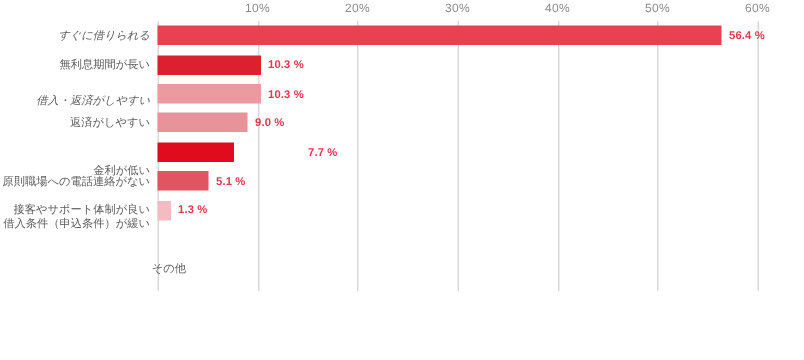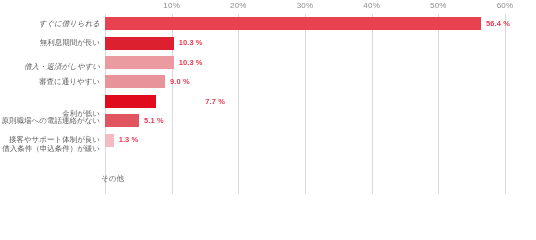--- a/index.html
+++ b/index.html
@@ -127,21 +127,21 @@
         <div class="label-cell" style="top: 0px; line-height: 19.4px;">無利息期間が長い</div>
         <div class="bar" style="width: 68.6667px; top: 3.2px; background: rgb(220, 32, 48);"></div>
         <div class="value-label" style="left: 178.667px; top: 0px; line-height: 19.4px; color: rgb(232, 56, 79);">10.3 %</div>
       </div>
       <div class="row" style="top: 52.8px;">
         <div class="label-cell" style="top: 4px; line-height: 19.4px; font-style: italic;">借入・返済がしやすい</div>
         <div class="bar" style="width: 68.6667px; top: 3.2px; background: rgb(235, 154, 160);"></div>
         <div class="value-label" style="left: 178.667px; top: 0px; line-height: 19.4px; color: rgb(232, 56, 79);">10.3 %</div>
       </div>
       <div class="row" style="top: 72.2px;">
-        <div class="label-cell" style="top: 0px; line-height: 19.4px;">審査に通りやすい</div>
+        <div class="label-cell" style="top: 0px; line-height: 19.4px;">返済がしやすい</div>
         <div class="bar" style="width: 60px; top: 3.2px; background: rgb(232, 146, 154);"></div>
         <div class="value-label" style="left: 170px; top: 0px; line-height: 19.4px; color: rgb(232, 56, 79); text-align: center;">9.0 %</div>
       </div>
       <div class="row" style="top: 91.6px;">
         <div class="label-cell" style="top: 12px; line-height: 19.4px;">金利が低い</div>
         <div class="bar" style="width: 51.3333px; top: 3.2px; background: rgb(224, 12, 30);"></div>
         <div class="value-label" style="left: 161.333px; top: 0px; line-height: 19.4px; color: rgb(232, 56, 79); margin-left: 44px;">7.7 %</div>
       </div>
       <div class="row" style="top: 111px;">
         <div class="label-cell" style="top: 0px; line-height: 19.4px;">原則職場への電話連絡がない</div>

